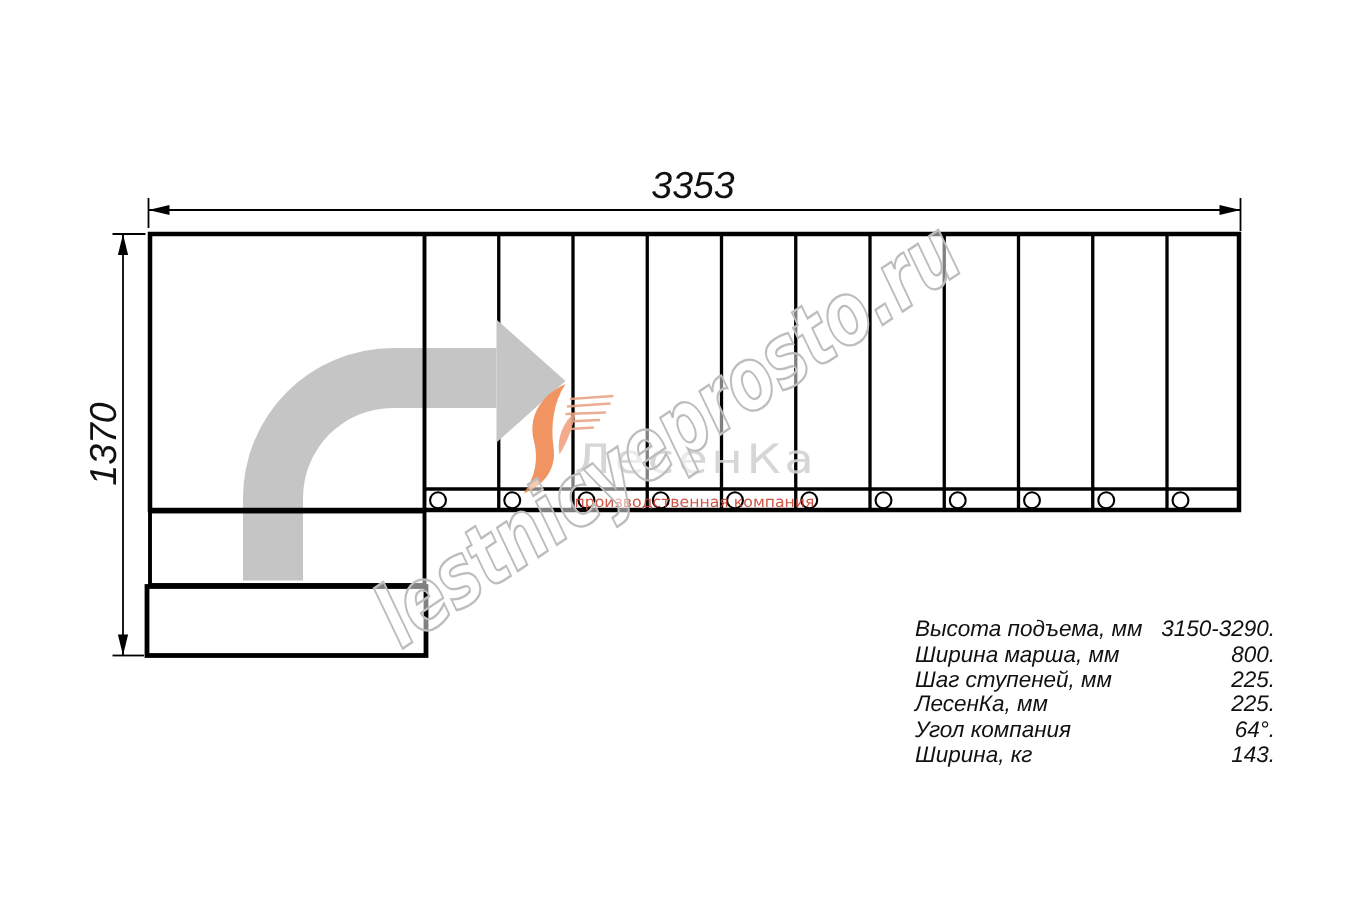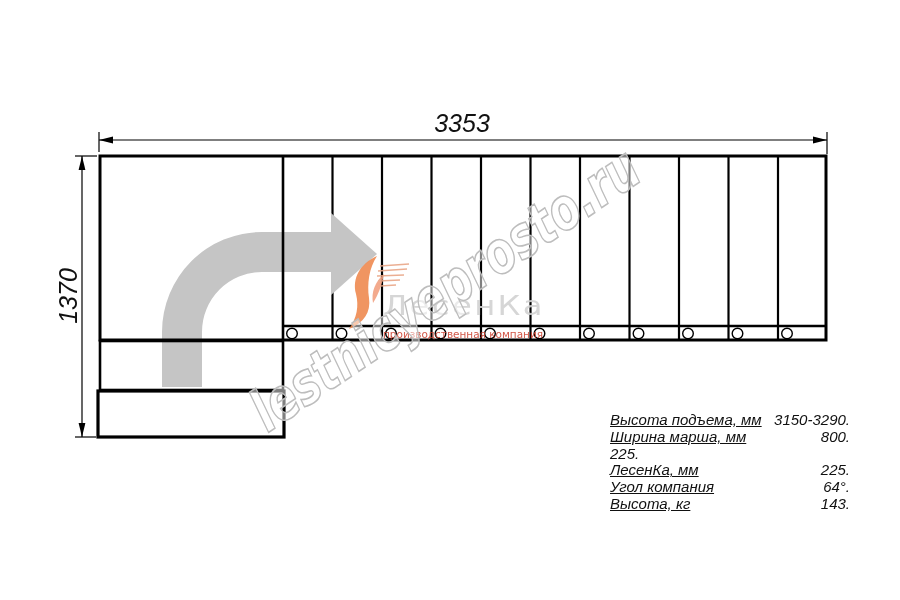--- a/index.html
+++ b/index.html
@@ -9,21 +9,21 @@
   
   .dim-text{font-family:"Liberation Sans",sans-serif;font-style:italic;font-size:25px;fill:#111;}
   
   .brand-text{font-family:"DejaVu Sans",sans-serif;font-size:27px;letter-spacing:2px;}
   .brand-sub{font-family:"DejaVu Sans",sans-serif;font-size:10px;}
   .site-wm{font-family:"DejaVu Sans",sans-serif;font-weight:bold;font-style:italic;font-size:58px;}
   
   .specs{position:absolute;left:610px;top:412px;width:240px;color:#111;}
   .spec-row{display:flex;justify-content:space-between;line-height:16.8px;
             font-size:15px;font-style:italic;}
-  .spec-row .lbl{text-align:left;white-space:nowrap;text-decoration:underline;}
+  .spec-row .lbl{text-align:left;white-space:nowrap;}
   .spec-row .val{white-space:nowrap;}
 </style>
 </head>
 <body>
 
 <div class="stage">
   <svg width="900" height="600" viewBox="0 0 900 600">
 
     <path d="M 162 387 V 332 A 100 100 0 0 1 262 232 H 331 V 272 H 262 A 60 60 0 0 0 202 332 V 387 Z" fill="#c5c5c5"></path>
 
@@ -108,28 +108,29 @@
   <div class="specs">
     <div class="spec-row">
       <span class="lbl">Высота подъема, мм</span>
       <span class="val">3150-3290.</span>
     </div>
     <div class="spec-row">
       <span class="lbl">Ширина марша, мм</span>
       <span class="val">800.</span>
     </div>
     <div class="spec-row">
+      <span class="lbl">Шаг ступеней, мм</span>
       <span class="val">225.</span>
     </div>
     <div class="spec-row">
       <span class="lbl">ЛесенКа, мм</span>
       <span class="val">225.</span>
     </div>
     <div class="spec-row">
       <span class="lbl">Угол компания</span>
       <span class="val">64°.</span>
     </div>
     <div class="spec-row">
-      <span class="lbl">Высота, кг</span>
+      <span class="lbl">Ширина, кг</span>
       <span class="val">143.</span>
     </div>
   </div>
 </div>
 
 </body></html>

